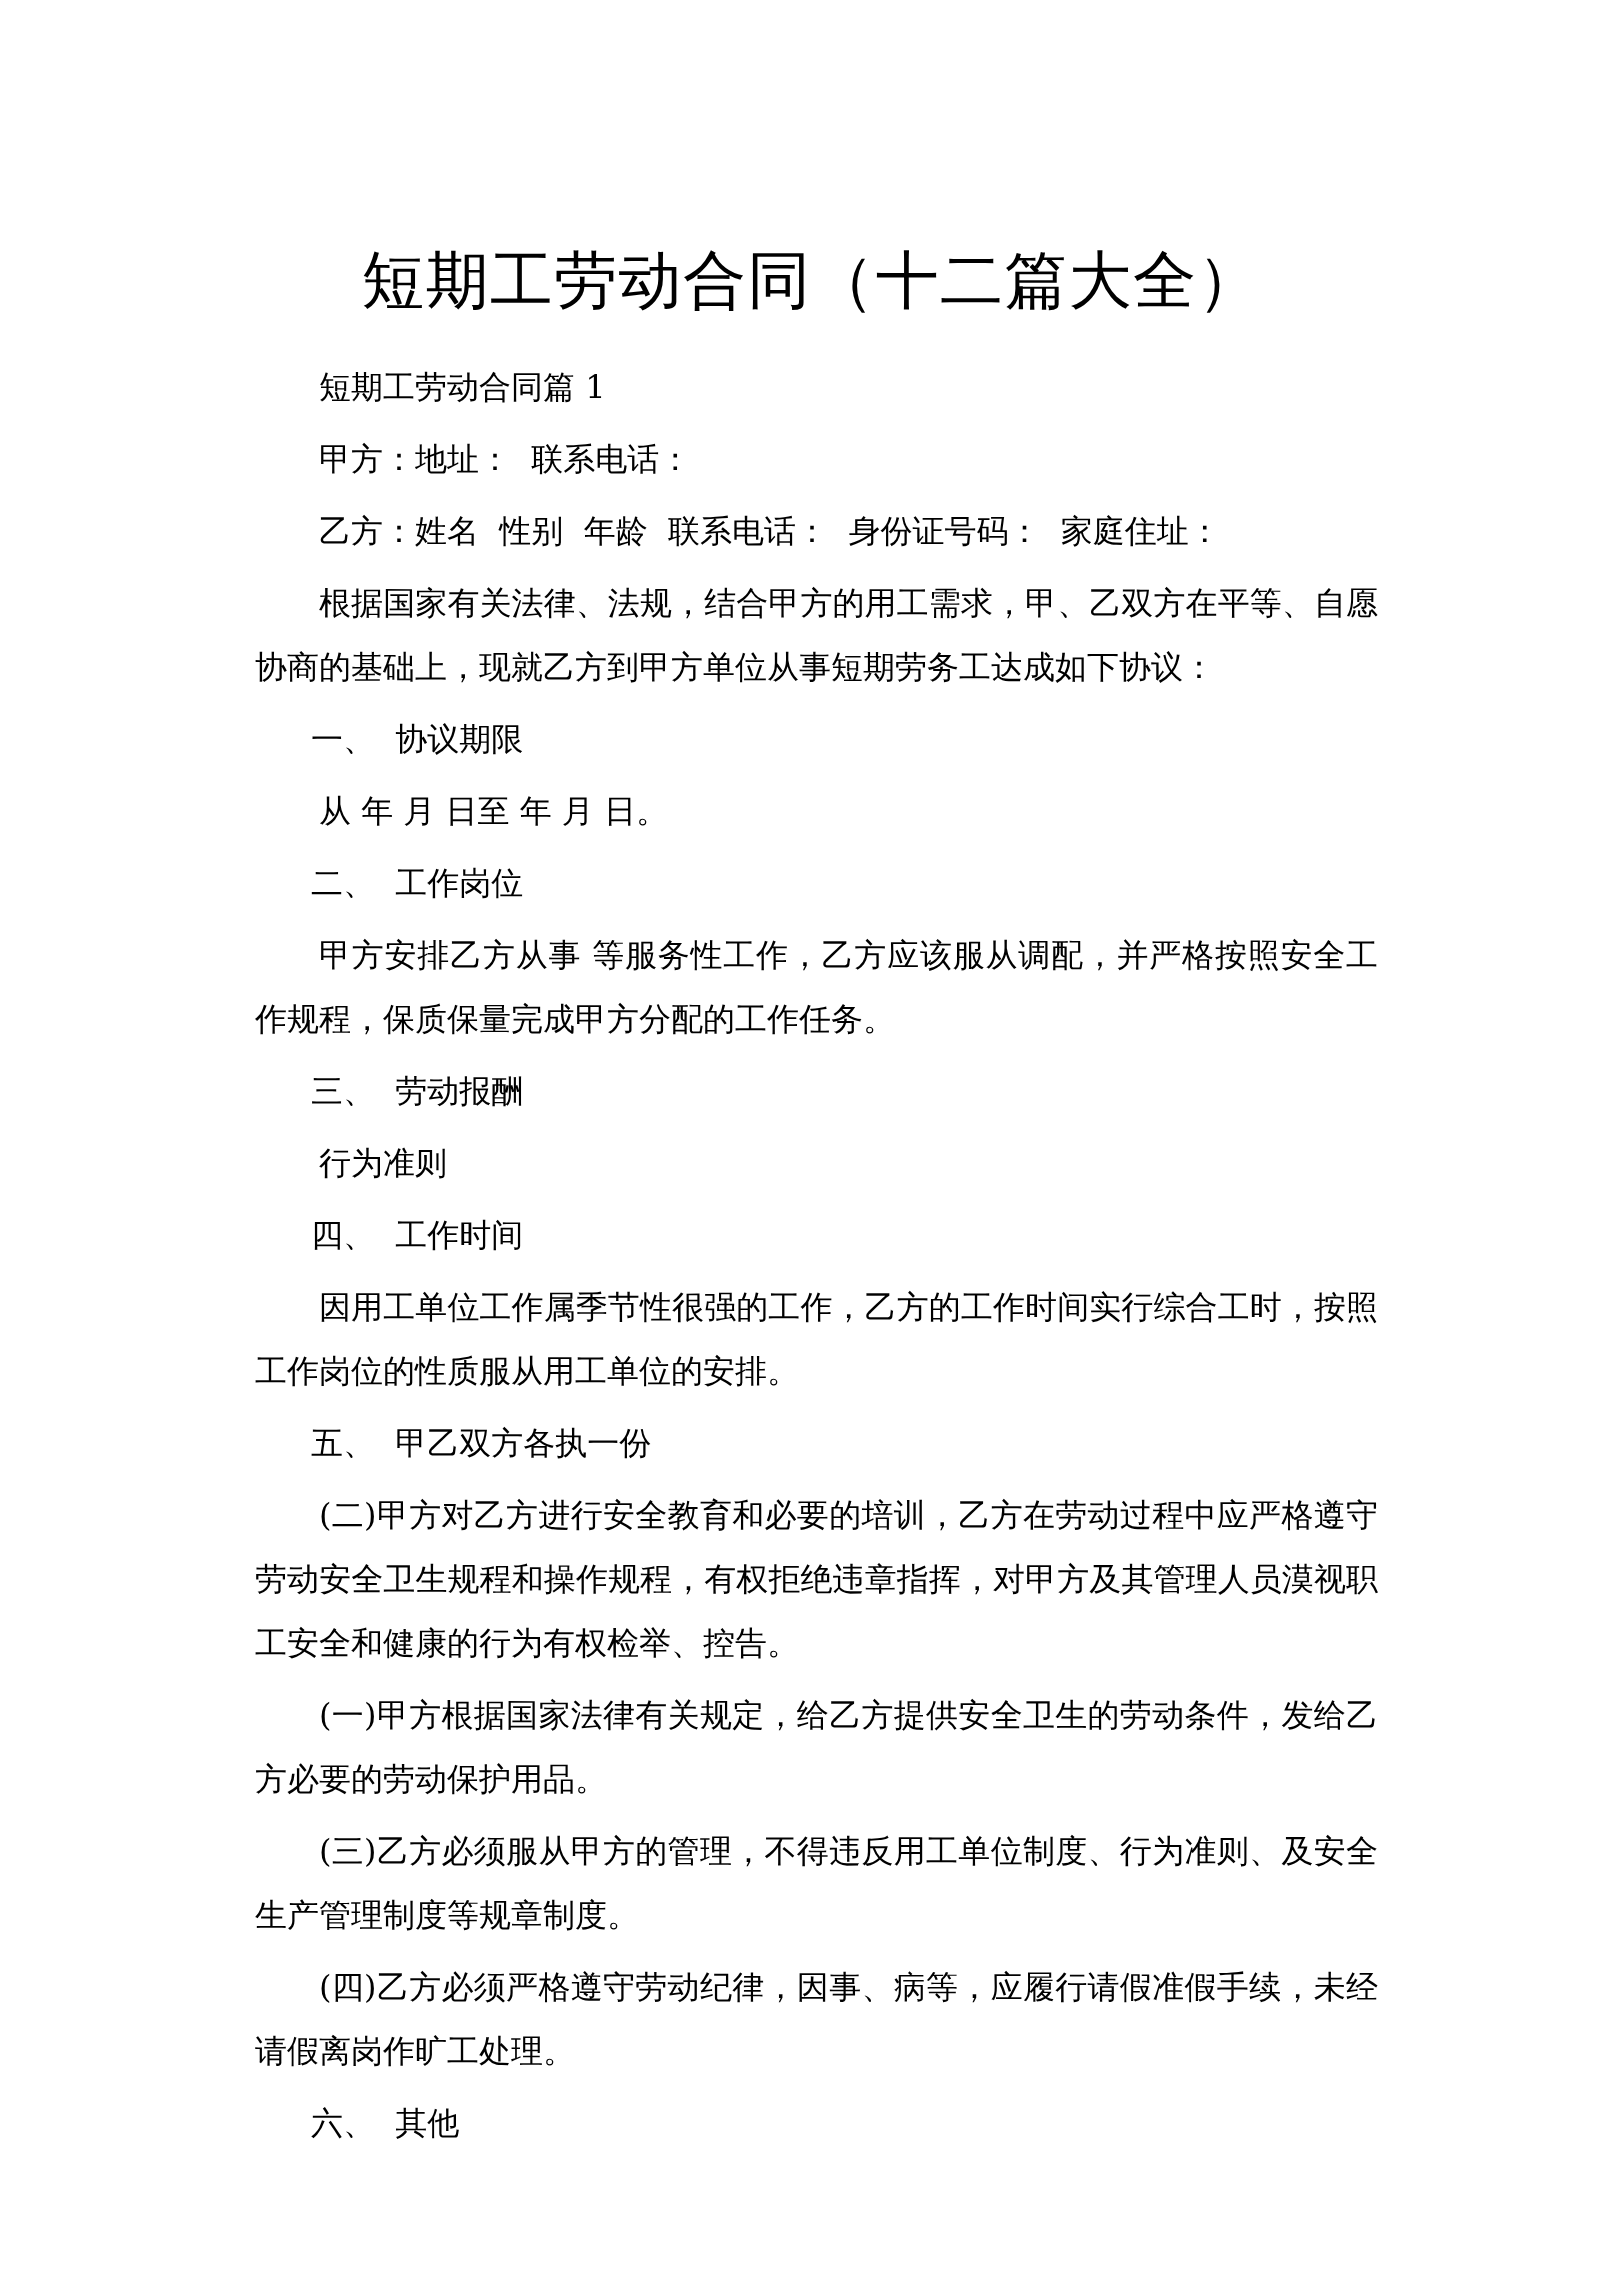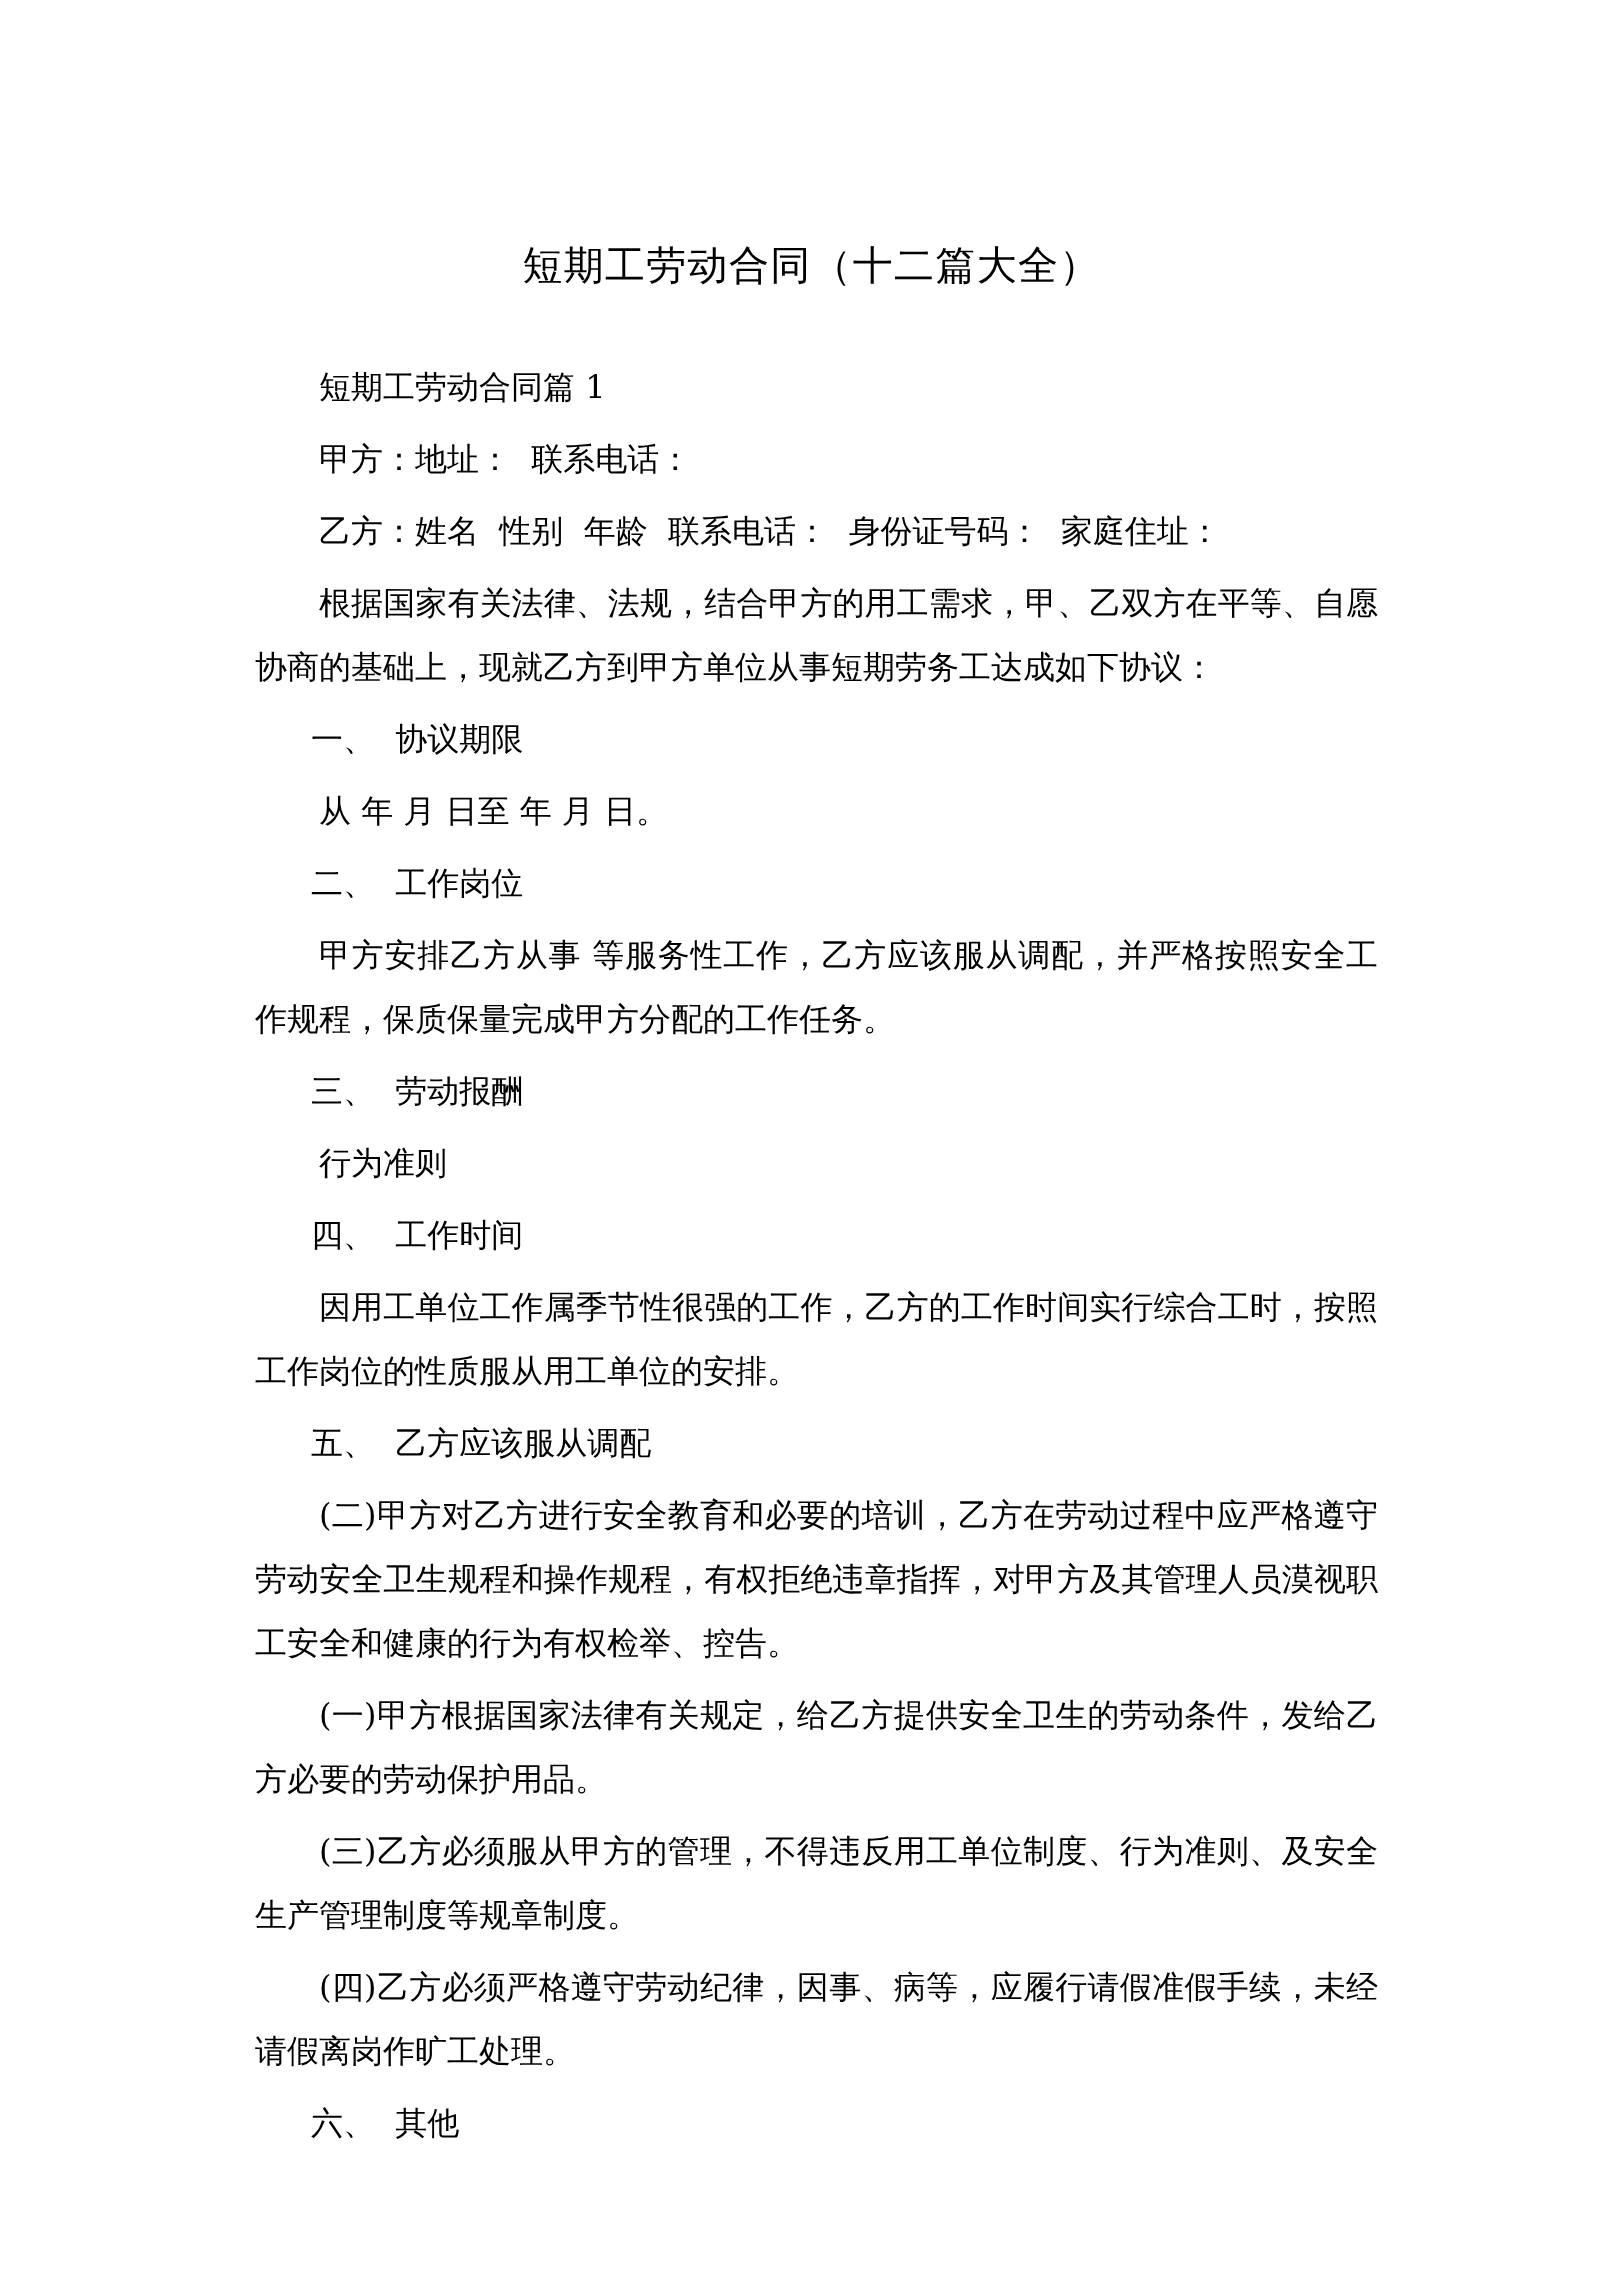--- a/index.html
+++ b/index.html
@@ -22,21 +22,21 @@
       width: 1623px;
       height: 2295px;
       background: #ffffff;
     }
     .title {
       position: absolute;
       left: 0;
       top: 196px;
       width: 1623px;
       text-align: center;
-      font-size: 40px;
+      font-size: 63px;
       line-height: 85px;
       letter-spacing: 1.3px;
       font-weight: normal;
       white-space: nowrap;
     }
     .body {
       position: absolute;
       left: 247px;
       top: 347px;
       width: 1139px;
@@ -77,21 +77,21 @@
 
     <p class="heading">二、  工作岗位</p>
     <p class="para">甲方安排乙方从事 等服务性工作，乙方应该服从调配，并严格按照安全工作规程，保质保量完成甲方分配的工作任务。</p>
 
     <p class="heading">三、  劳动报酬</p>
     <p class="para">行为准则</p>
 
     <p class="heading">四、  工作时间</p>
     <p class="para">因用工单位工作属季节性很强的工作，乙方的工作时间实行综合工时，按照工作岗位的性质服从用工单位的安排。</p>
 
-    <p class="heading">五、  乙方应该服从调配</p>
+    <p class="heading">五、  甲乙双方各执一份</p>
     <p class="para">(二)甲方对乙方进行安全教育和必要的培训，乙方在劳动过程中应严格遵守劳动安全卫生规程和操作规程，有权拒绝违章指挥，对甲方及其管理人员漠视职工安全和健康的行为有权检举、控告。</p>
     <p class="para">(一)甲方根据国家法律有关规定，给乙方提供安全卫生的劳动条件，发给乙方必要的劳动保护用品。</p>
     <p class="para">(三)乙方必须服从甲方的管理，不得违反用工单位制度、行为准则、及安全生产管理制度等规章制度。</p>
     <p class="para">(四)乙方必须严格遵守劳动纪律，因事、病等，应履行请假准假手续，未经请假离岗作旷工处理。</p>
 
     <p class="heading">六、  其他</p>
 
   </div>
 </div>
 

